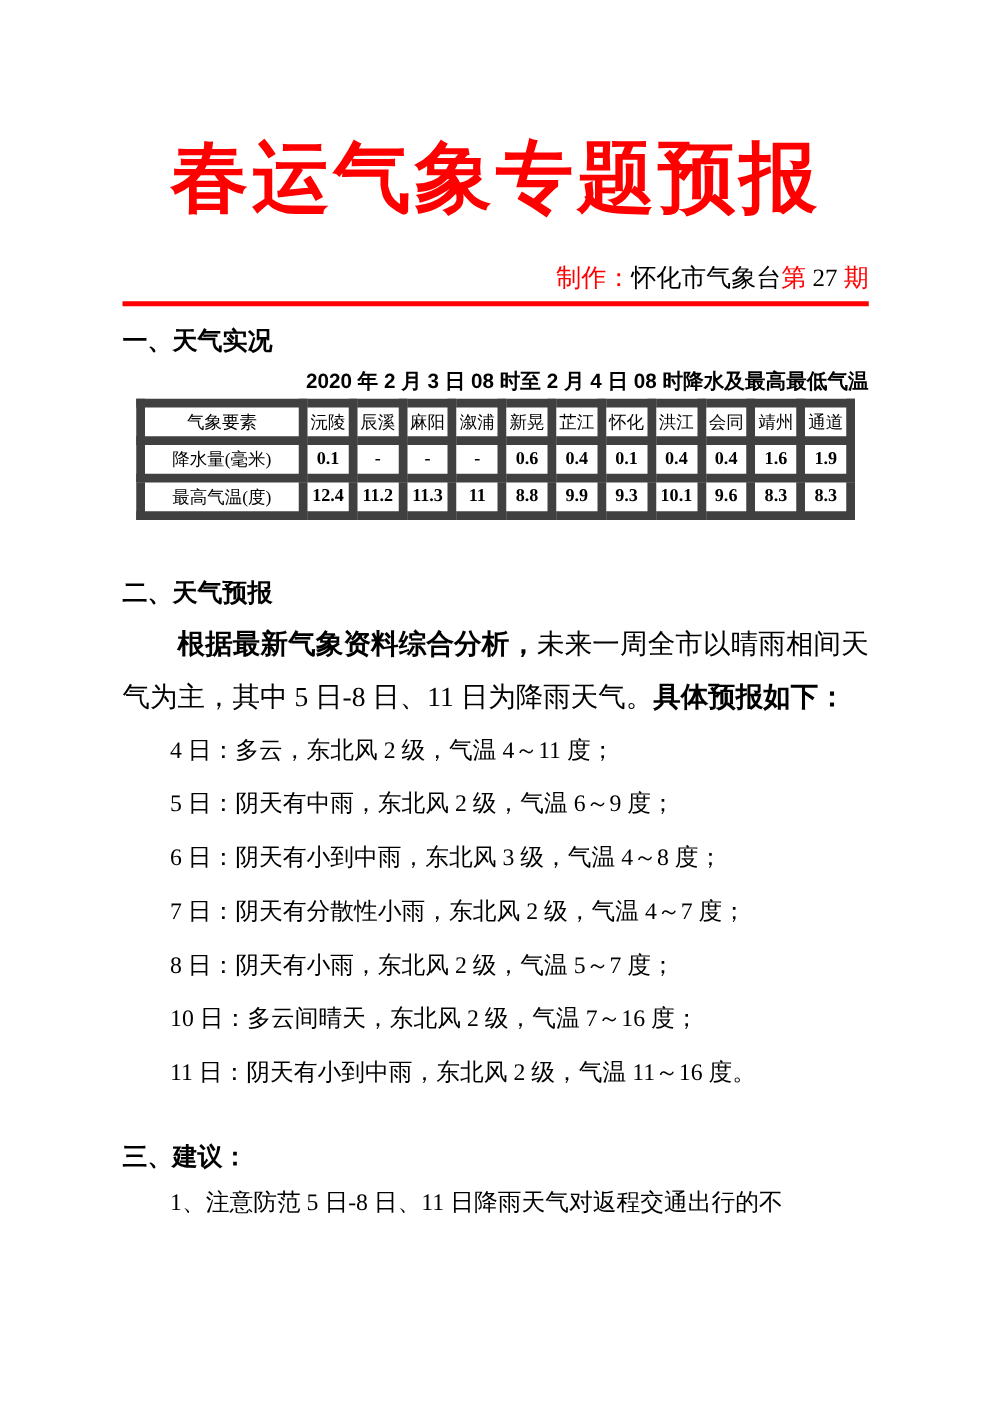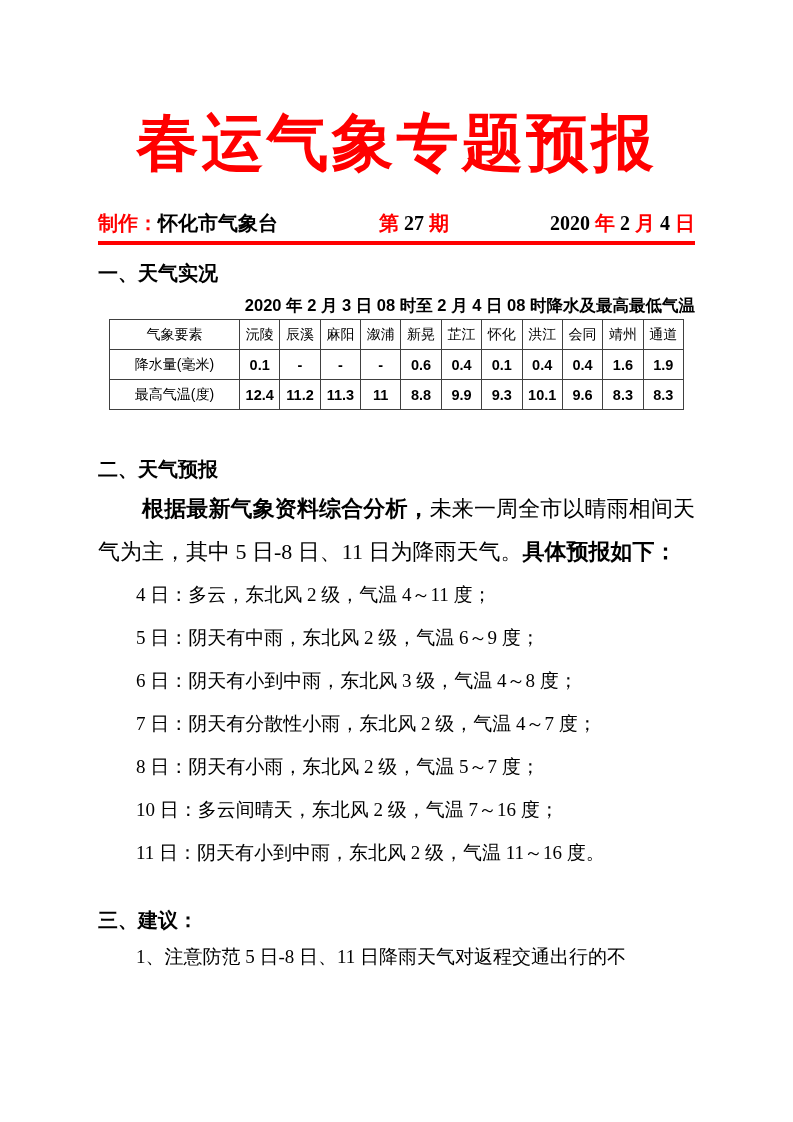--- a/index.html
+++ b/index.html
@@ -23,25 +23,25 @@
     font-weight: bold;
     color: #FF0000;
     text-align: center;
     letter-spacing: 3px;
     white-space: nowrap;
   }
 
   .masthead {
     margin-top: 26px;
     display: flex;
-    justify-content: space-between;
+    justify-content: flex-end;
     align-items: baseline;
     font-size: 20px;
     line-height: 26px;
-    font-weight: bold;
+    font-weight: normal;
     font-family: "Liberation Serif", "DejaVu Serif", serif;
   }
   .masthead .red { color: #FF0000; }
   .masthead .blk { color: #000000; }
 
   .redline {
     margin-top: 5px;
     height: 0;
     border: none;
     border-top: 4px solid #FF0000;
@@ -67,27 +67,27 @@
     font-weight: bold;
   }
 
   table.obs {
     margin: 3px auto 0 auto;
     width: 575px;
     border-collapse: collapse;
     table-layout: fixed;
   }
   table.obs th, table.obs td {
-    border: 1px solid #404040;
+    border: 7px solid #404040;
     text-align: center;
     vertical-align: middle;
     height: 30px;
     font-weight: normal;
     font-size: 14px;
-    font-family: Liberation Sans, sans-serif;
+    font-family: Liberation Serif, serif;
     overflow: hidden;
   }
   table.obs th.label-col, table.obs td.label-col { width: 130px; }
   table.obs td.val {
     font-size: 14.5px;
     font-weight: bold;
   }
 
   .body-par {
     margin-top: 5px;
@@ -115,23 +115,20 @@
   <div class="inner">
 
     <div class="doc-title">春运气象专题预报</div>
 
     <div class="masthead">
       <div>
         <span class="red">制作：</span><span class="blk">怀化市气象台</span>
       </div>
       <div>
         <span class="red">第 </span><span class="blk">27</span><span class="red"> 期</span>
-      </div>
-      <div>
-        <span class="blk">2020</span><span class="red"> 年 </span><span class="blk">2</span><span class="red"> 月 </span><span class="blk">4</span><span class="red"> 日</span>
       </div>
     </div>
 
     <hr class="redline">
 
     <div class="sec-heading sec1-heading">一、天气实况</div>
 
     <div class="table-caption">2020 年 2 月 3 日 08 时至 2 月 4 日 08 时降水及最高最低气温</div>
 
     <table class="obs">

